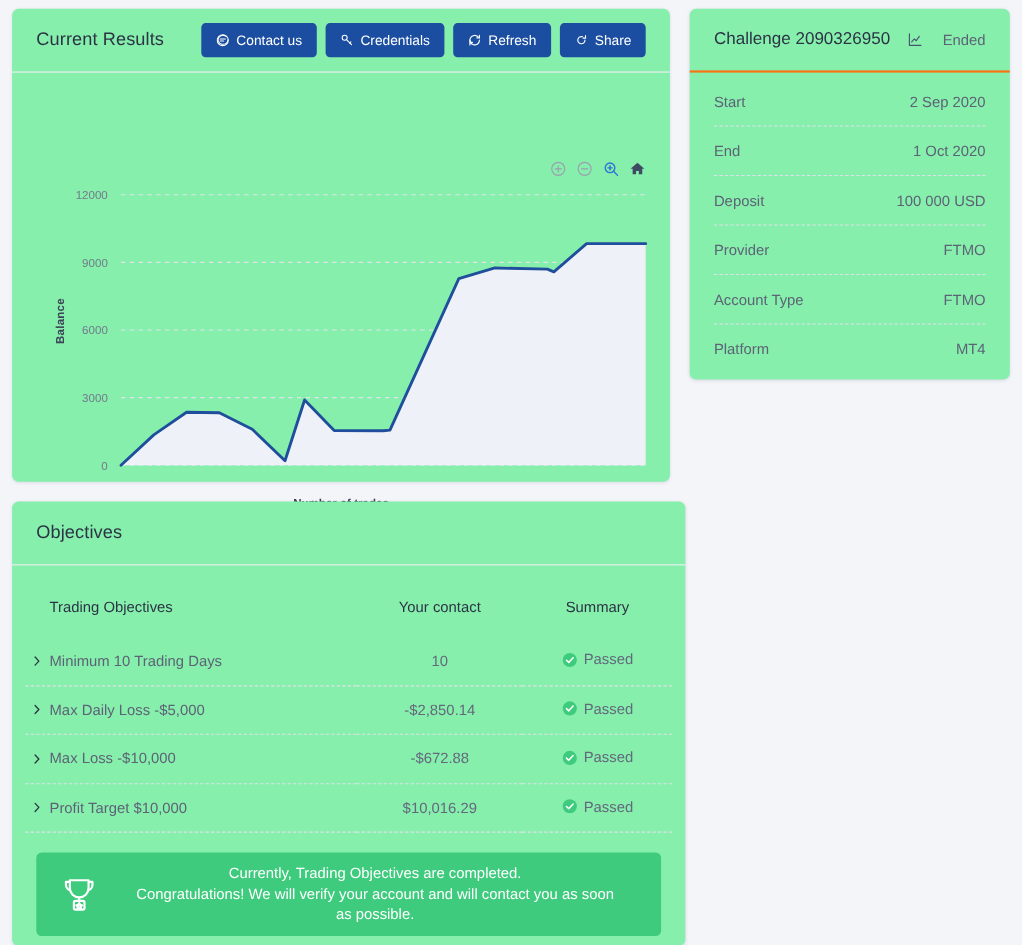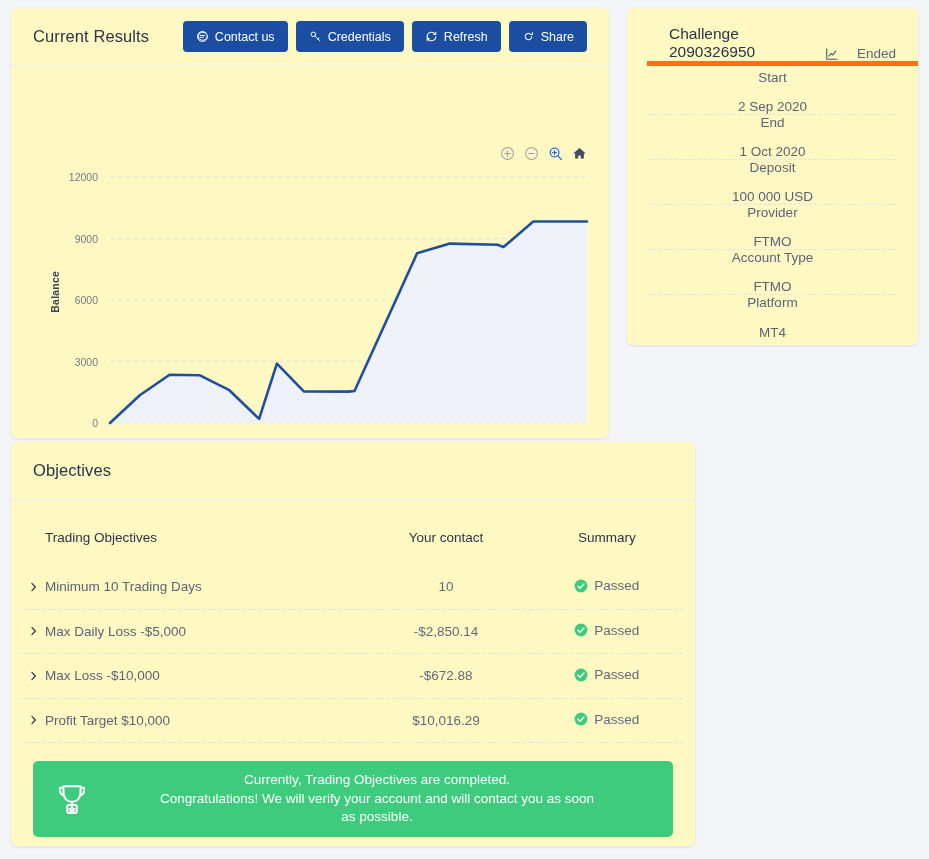--- a/index.html
+++ b/index.html
@@ -6,21 +6,21 @@
   html, body {
     width: 929px; height: 859px;
     background: #f4f5f9;
     font-family: "Liberation Sans", sans-serif;
     overflow: hidden;
   }
   .page { position: relative; width: 929px; height: 859px; }
 
   
   .card {
-    background: #fef9c3;
+    background: #86efac;
     border-radius: 6px;
     box-shadow: 0 1px 3px rgba(16,24,64,.10);
   }
 
   
   #results-card {
     position: absolute; left: 11px; top: 8px;
     width: 598px; height: 430px;
   }
   .card-head {
@@ -59,22 +59,22 @@
     letter-spacing: .2px;
   }
   .xlab {
     position: absolute; left: 0; right: 0; top: 386px;
     text-align: center; font-size: 10.5px; font-weight: bold; color: #3c4257;
   }
   .tick { font-size: 10.5px; fill: #73798a; font-family: "Liberation Sans", sans-serif; }
 
   
   #objectives-card {
-    position: absolute; left: 11px; top: 442px;
-    width: 684px; height: 404px;
+    position: absolute; left: 11px; top: 456px;
+    width: 612px; height: 404px;
   }
   .obj-body { padding: 16px 12px 0 12px; }
   table.obj { width: 100%; border-collapse: collapse; }
   table.obj th {
     font-size: 13.5px; font-weight: 400; color: #2b3445;
     padding: 14px 10px 20px 10px; text-align: center;
   }
   table.obj th.left { text-align: left; padding-left: 22px; }
   table.obj td {
     font-size: 13.5px; color: #63697c; font-weight: 400;
@@ -106,35 +106,34 @@
     flex: 1; text-align: center; color: #ffffff;
     font-size: 13.5px; line-height: 18.5px;
   }
 
   
   #challenge-card {
     position: absolute; left: 627px; top: 8px;
     width: 291px; height: 337px;
   }
   .ch-head {
-    height: 58px; display: flex; align-items: flex-end;
-    padding: 0 22px; border-bottom: 5px solid #f97316; margin-left: 20px;
+    height: 58px; display: flex; align-items: center;
+    padding: 0 22px; border-bottom: 2px solid #f97316;
   }
   .ch-title { font-size: 15.5px; color: #2b3445; font-weight: 400; }
   .ended {
     margin-left: auto; display: inline-flex; align-items: center; gap: 18px;
     font-size: 13.5px; color: #5d6376; cursor: pointer;
   }
   .ended svg { width: 14px; height: 14px; flex: none; }
   .ch-body { padding: 4px 22px 0 22px; }
   .ch-row {
     display: flex; align-items: center; justify-content: space-between;
     height: 45px; border-bottom: 1px dashed #dfe2ea;
     font-size: 13.5px;
-    flex-direction: column;
   }
   .ch-row:last-child { border-bottom: none; }
   .ch-key { color: #5d6376; }
   .ch-val { color: #5d6376; }
 </style>
 </head>
 <body>
 
 <div class="page">
 

